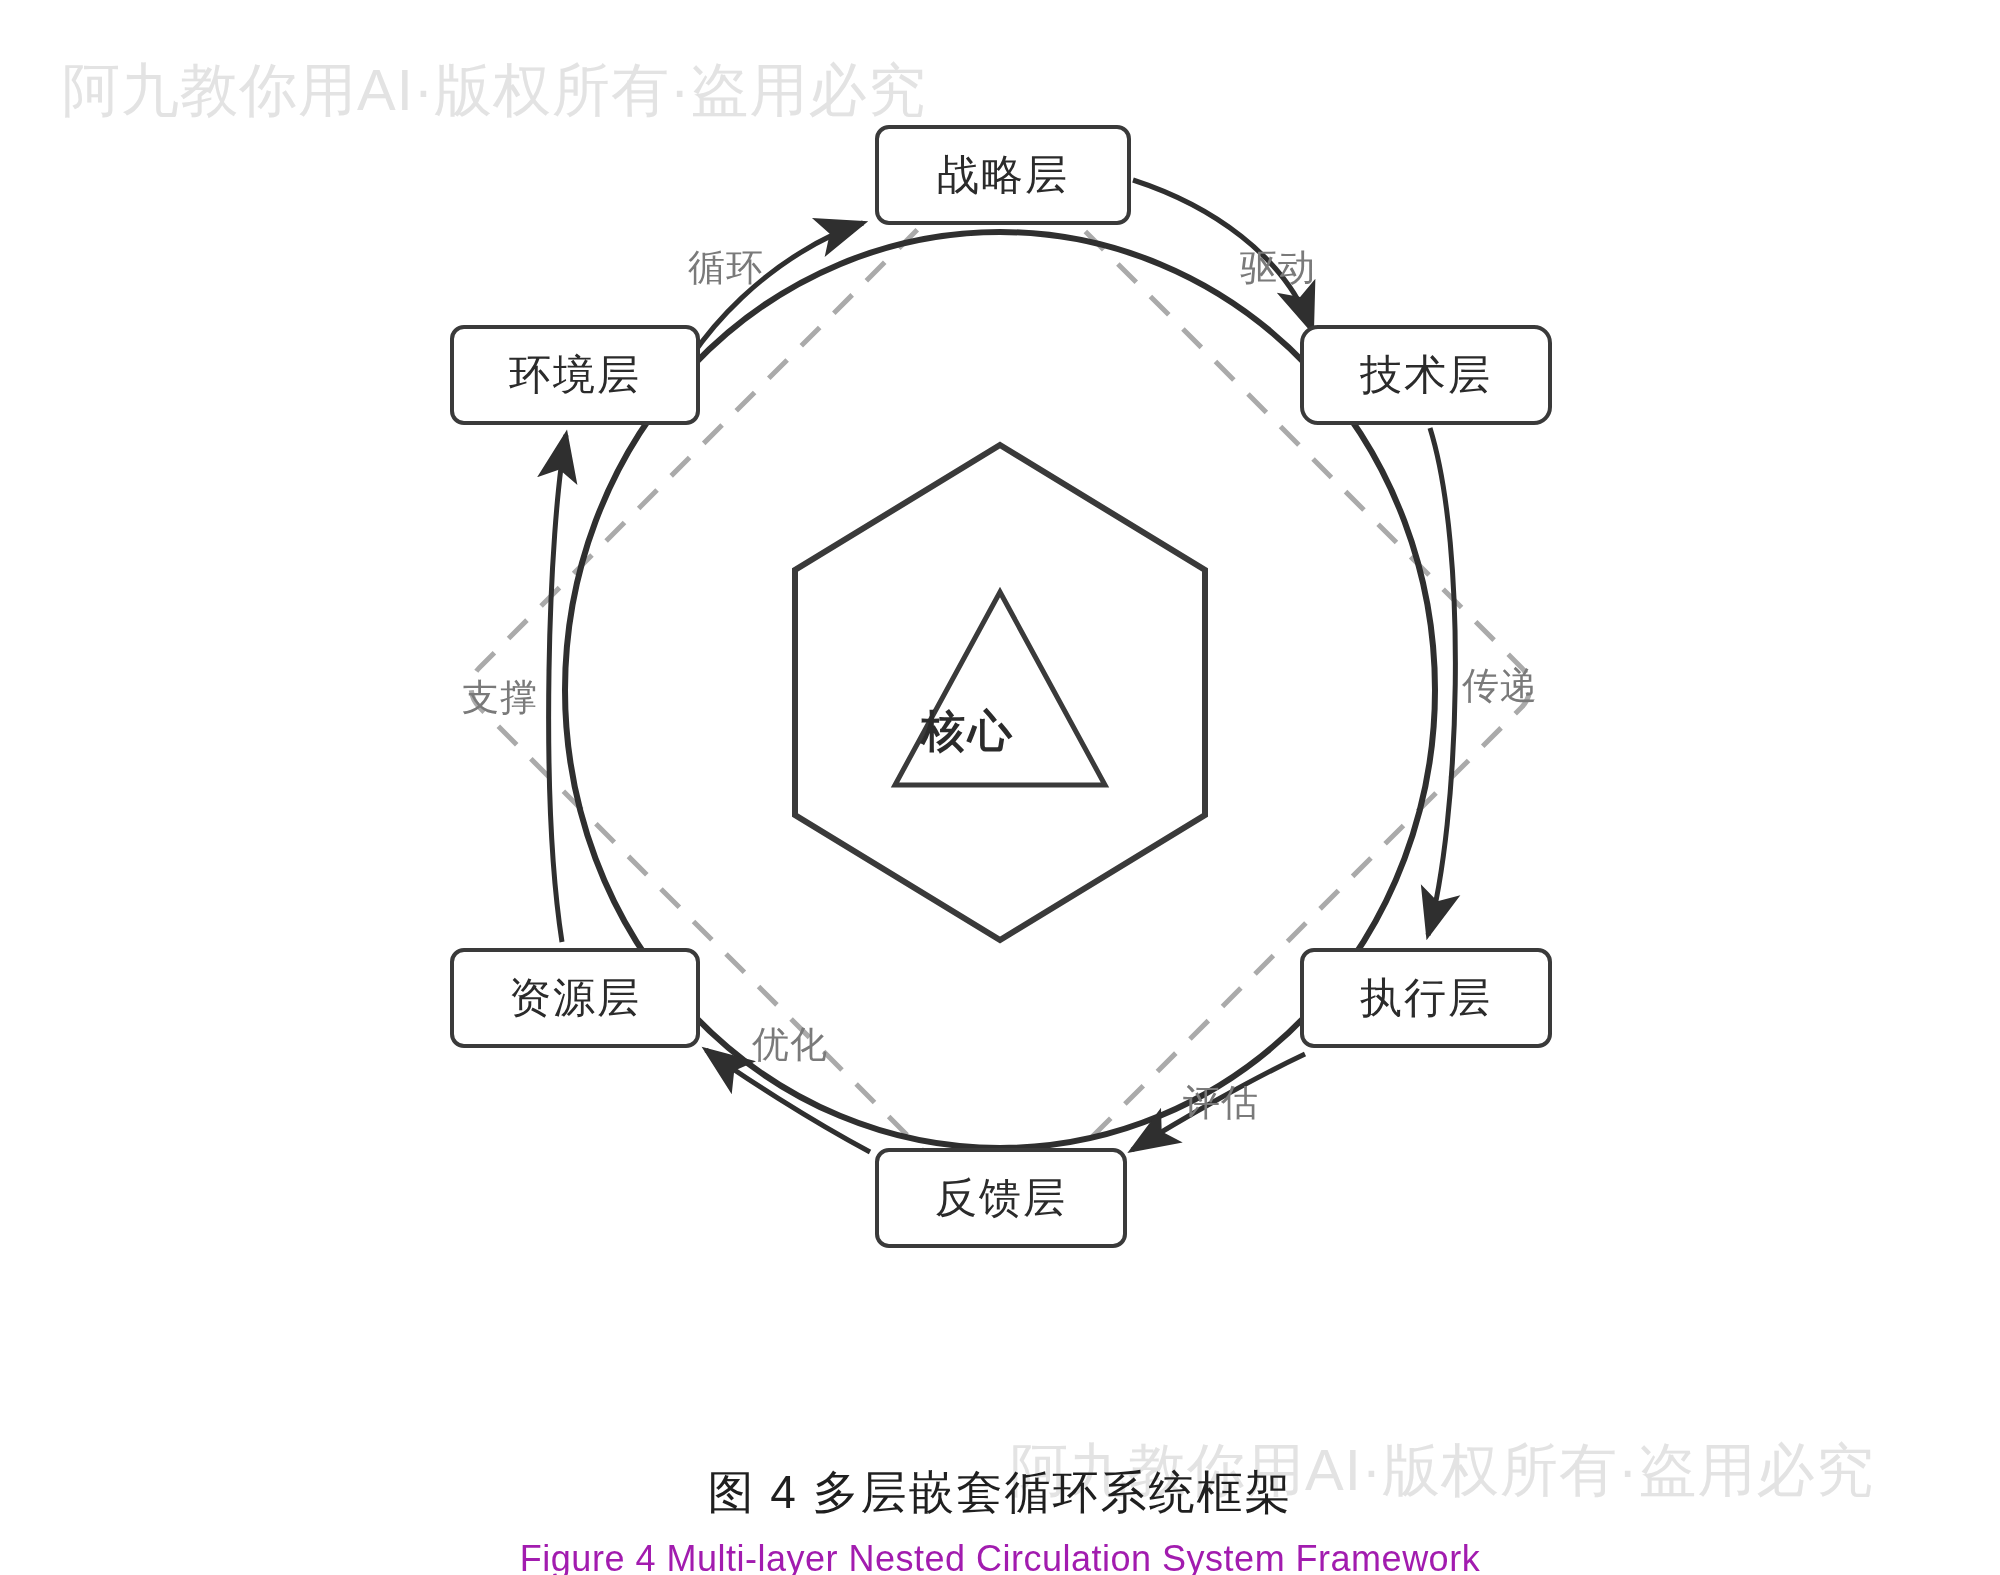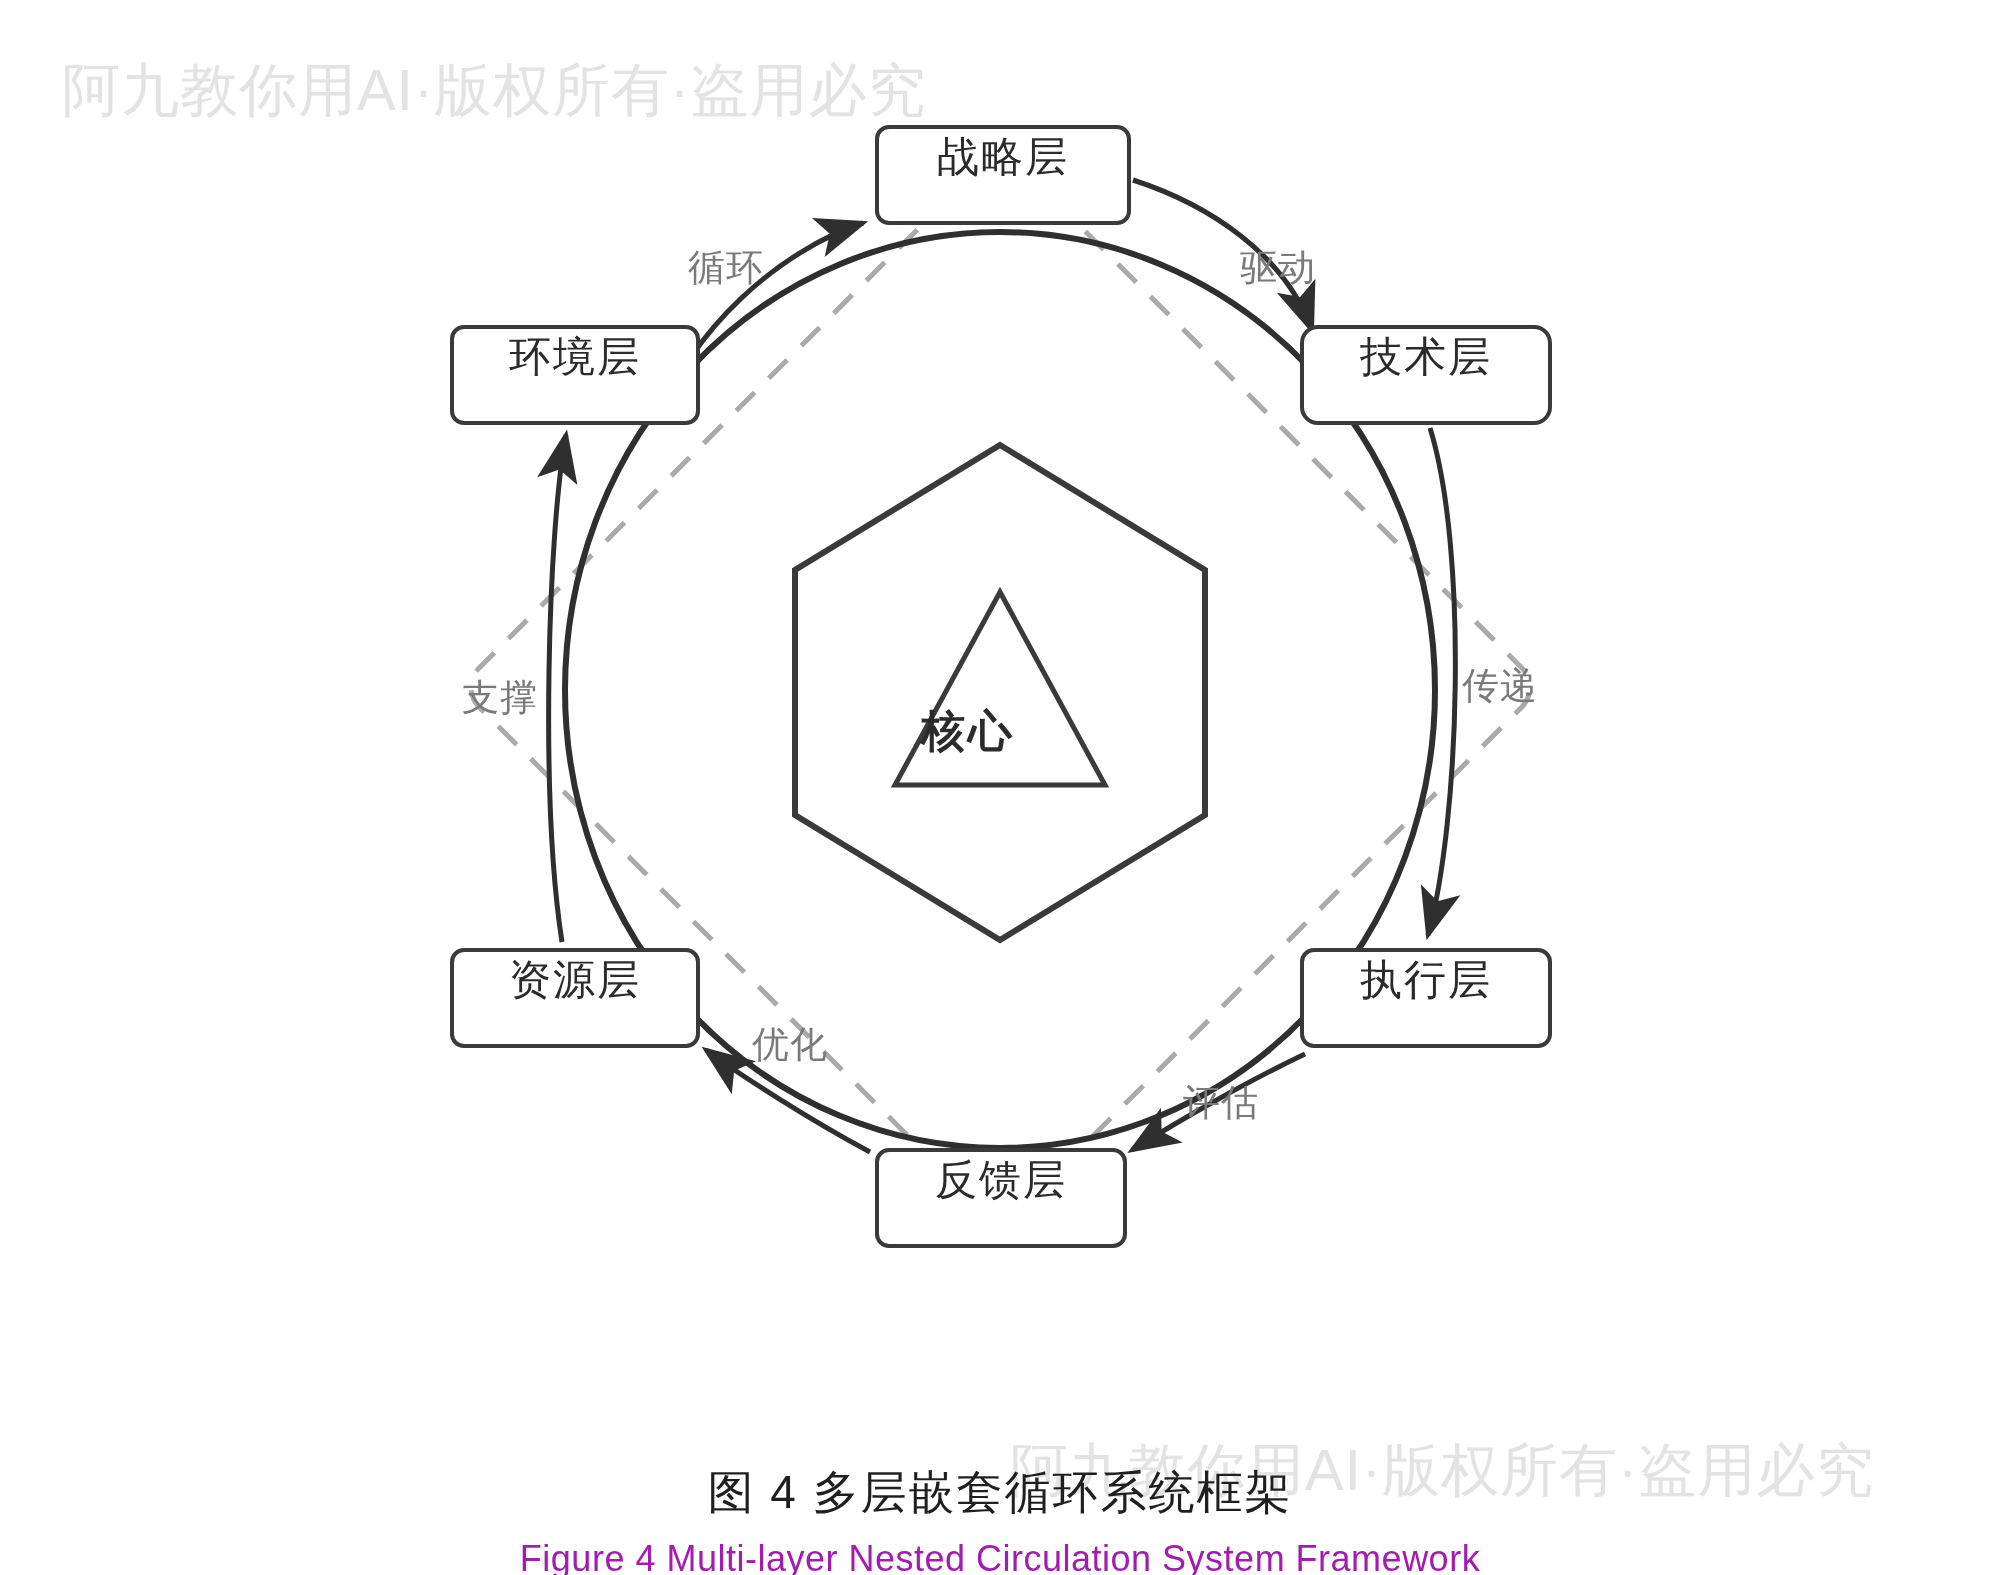--- a/index.html
+++ b/index.html
@@ -37,20 +37,21 @@
   #wm-top { left: 62px; top: 52px; }
   #wm-bottom { left: 1010px; top: 1432px; }
 
   .node-box {
     position: absolute;
     box-sizing: border-box;
     background: #ffffff;
     border: 4px solid #3a3a3a;
     border-radius: 14px;
     display: flex;
+    align-items: center;
     justify-content: center;
     font-size: 42px;
     color: #2b2b2b;
     letter-spacing: 2px;
     font-family: "Liberation Sans", "DejaVu Sans", sans-serif;
   }
 
   .edge-label {
     position: absolute;
     font-size: 37px;

